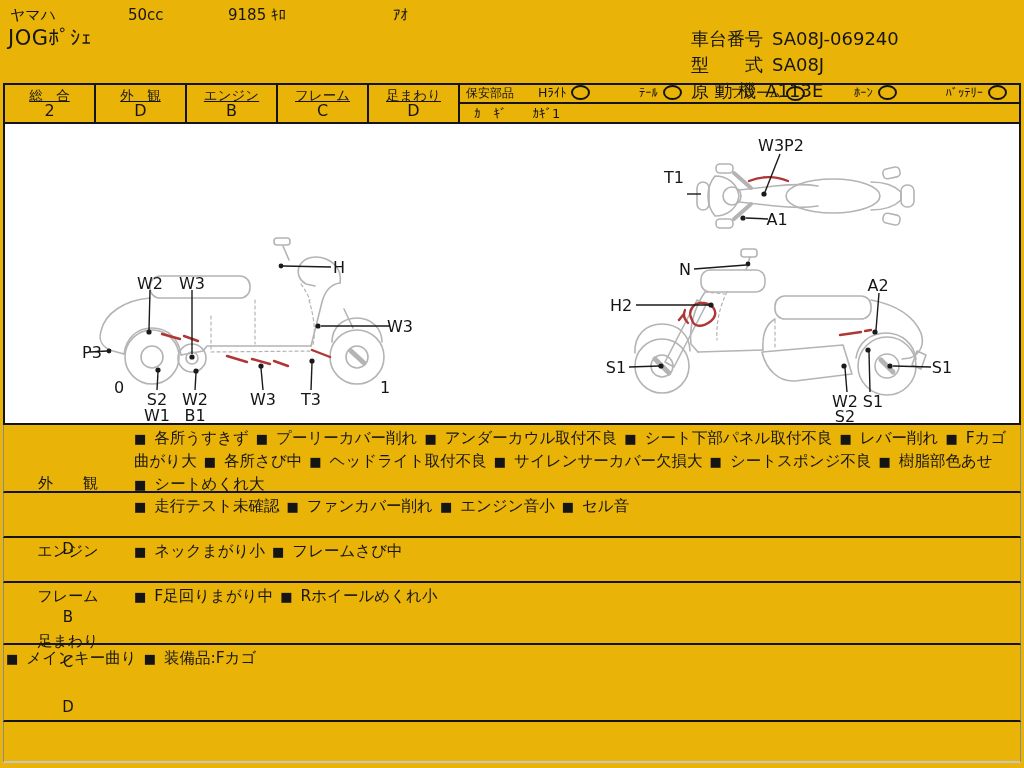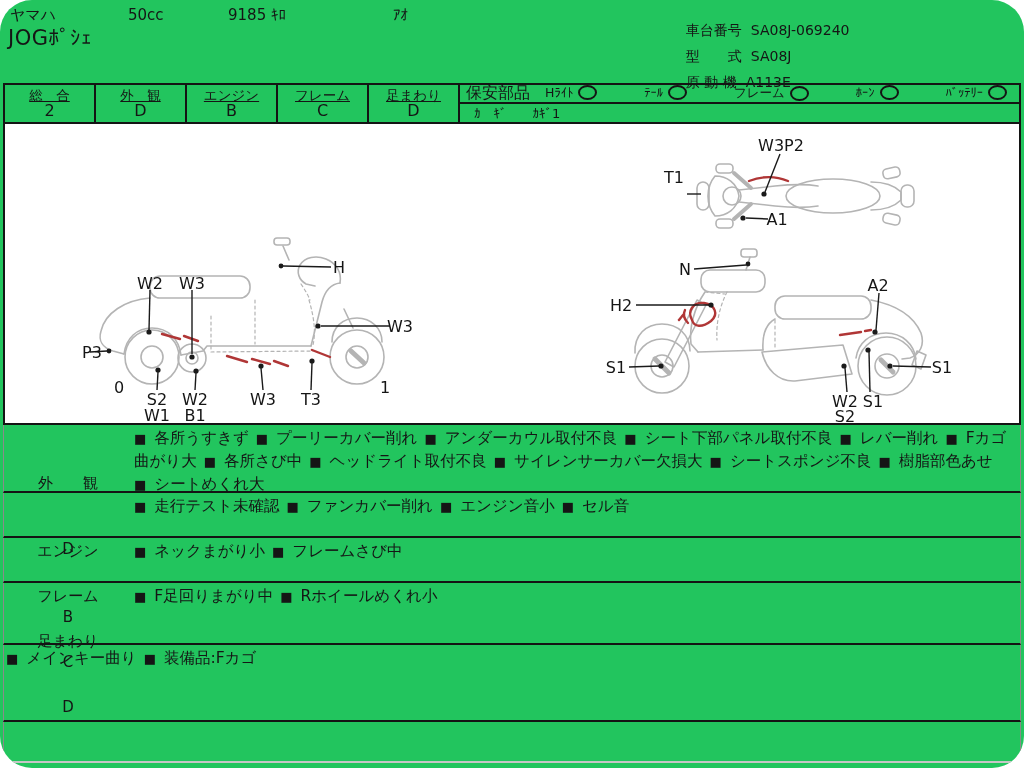--- a/index.html
+++ b/index.html
@@ -1,34 +1,34 @@
 <!DOCTYPE html>
 <html><head>
 <meta charset="utf-8">
 <style>
   html,body{margin:0;padding:0;background:#ffffff;}
-  #sheet{position:relative;width:1024px;height:768px;background:#22c55e;
-         font-family:"DejaVu Sans","Liberation Sans",sans-serif;color:#151515;overflow:hidden;border-radius:32px;}
+  #sheet{position:relative;width:1024px;height:768px;background:#eab308;
+         font-family:"DejaVu Sans","Liberation Sans",sans-serif;color:#151515;overflow:hidden;}
   .abs{position:absolute;}
   
   .hline{font-size:15px;white-space:pre;}
   #model-name{font-size:21px;letter-spacing:.5px;}
-  .hpair{font-size:14px;white-space:pre;}
+  .hpair{font-size:18px;white-space:pre;}
   .hpair .val{margin-left:9px;}
   
   #grade-row{position:absolute;left:3px;top:83px;width:1018px;height:39px;display:flex;
              border:2px solid #141414;border-bottom:none;box-sizing:border-box;}
   .gcell{width:91px;flex:0 0 auto;border-right:2px solid #141414;display:flex;flex-direction:column;
          align-items:center;justify-content:center;line-height:1.05;box-sizing:border-box;}
   .glabel{font-size:13.5px;white-space:pre;text-decoration:underline;}
   .gval{font-size:16px;margin-top:1px;}
   .safety{flex:1 1 auto;display:flex;flex-direction:column;box-sizing:border-box;}
   .srow1{height:19px;border-bottom:2px solid #141414;display:flex;align-items:center;
          padding:0 6px 0 6px;box-sizing:border-box;}
-  .slabel{font-size:16px;margin-right:15px;white-space:pre;}
+  .slabel{font-size:12px;margin-right:24px;white-space:pre;}
   .sitems{flex:1;display:flex;justify-content:space-between;align-items:flex-start;padding-right:6px;}
   .sitem{display:flex;align-items:center;font-size:12.5px;white-space:pre;}
   .circle-icon{display:inline-block;width:15px;height:11px;border:2px solid #141414;
                border-radius:50%;margin-left:5px;}
   .srow2{flex:1;display:flex;align-items:center;font-size:13px;padding-left:14px;white-space:pre;}
   .srow2 .val{margin-left:26px;}
   
   #diagram{position:absolute;left:3px;top:122px;width:1018px;height:303px;
            border:2px solid #141414;box-sizing:border-box;background:#fff;}
   #diagram svg{position:absolute;left:0;top:0;}

